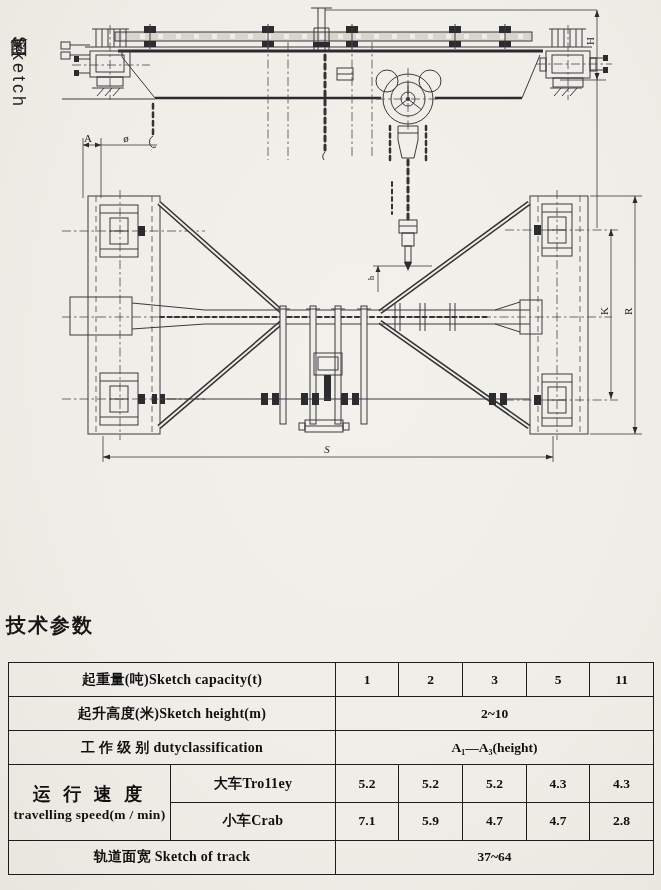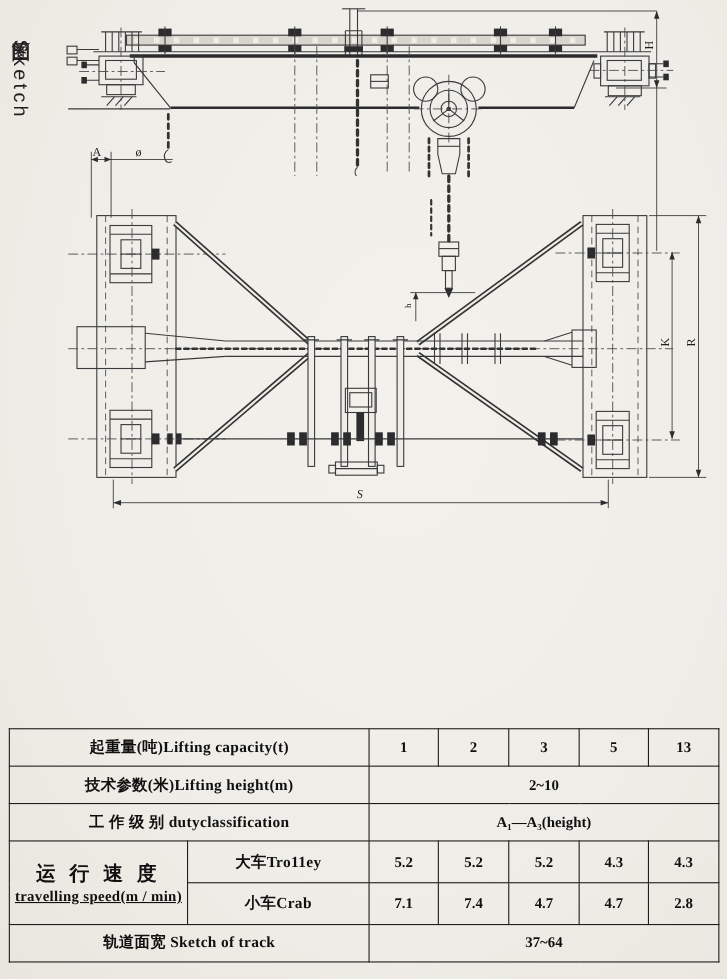--- a/index.html
+++ b/index.html
@@ -23,21 +23,21 @@
     position:absolute;left:8px;top:662px;width:645px;height:213px;
     border-collapse:collapse;table-layout:fixed;
     font-family:"Liberation Serif","DejaVu Serif",serif;font-weight:bold;
     font-size:14px;color:#101010;
   }
   table.techdata td{
     border:1.6px solid #1d1d1d;text-align:center;vertical-align:middle;padding:0;
   }
   td.lbl{letter-spacing:.3px;}
   .speed-cn{letter-spacing:4px;font-size:18px;display:block;}
-  .speed-en{font-size:13.5px;display:block;margin-top:1px;text-decoration:underline;}
+  .speed-en{font-size:13.5px;display:block;margin-top:1px;}
   .val{font-size:13.5px;}
   
   .ln{stroke:#3a3a3c;fill:none;stroke-width:1;}
   .thk{stroke:#2b2b2d;fill:none;}
   .cl{stroke:#4a4a4c;fill:none;stroke-width:.8;stroke-dasharray:9 3 2.5 3;}
   .dash{stroke:#4a4a4c;fill:none;stroke-width:.8;stroke-dasharray:6 4;}
   .dimln{stroke:#3a3a3c;fill:none;stroke-width:.8;}
   .chain{stroke:#333;fill:none;stroke-linecap:round;}
   .dk{fill:#2c2c2e;stroke:none;}
   .paper{fill:#efede7;}
@@ -294,43 +294,44 @@
     <g>
       <path class="dimln" d="M590 196 H642 M590 434 H642 M635 196 V434"></path>
       <path class="dk" d="M635 196 L632.5 203 L637.5 203 Z"></path>
       <path class="dk" d="M635 434 L632.5 427 L637.5 427 Z"></path>
       <text class="dim" x="631" y="318" transform="rotate(-90 630 316)">R</text>
     </g>
   </g>
 </svg>
 
 <div class="heading">
+  <span class="cn">技术参数</span>
 </div>
 
 <table class="techdata">
   <colgroup>
     <col style="width:162px">
       <col style="width:165px">
     <col style="width:63px">
       <col style="width:64px">
       <col style="width:64px">
     <col style="width:63px">
       <col style="width:64px">
   </colgroup>
   <tbody>
     <tr>
-      <td class="lbl" colspan="2">起重量(吨)Lifting capacity(t)</td>
+      <td class="lbl" colspan="2">起重量(吨)Sketch capacity(t)</td>
       <td class="val">1</td>
       <td class="val">2</td>
       <td class="val">3</td>
       <td class="val">5</td>
-      <td class="val">13</td>
-    </tr>
-    <tr>
-      <td class="lbl" colspan="2">技术参数(米)Lifting height(m)</td>
+      <td class="val">11</td>
+    </tr>
+    <tr>
+      <td class="lbl" colspan="2">起升高度(米)Sketch height(m)</td>
       <td class="val" colspan="5">2~10</td>
     </tr>
     <tr>
       <td class="lbl" colspan="2">工 作 级 别  dutyclassification</td>
       <td class="val" colspan="5">A₁—A₃(height)</td>
     </tr>
     <tr>
       <td class="lbl" rowspan="2">
         <span class="speed-cn">运 行 速 度</span>
         <span class="speed-en">travelling speed(m / min)</span>
@@ -338,21 +339,21 @@
       <td class="lbl">大车Tro11ey</td>
       <td class="val">5.2</td>
       <td class="val">5.2</td>
       <td class="val">5.2</td>
       <td class="val">4.3</td>
       <td class="val">4.3</td>
     </tr>
     <tr>
       <td class="lbl">小车Crab</td>
       <td class="val">7.1</td>
-      <td class="val">7.4</td>
+      <td class="val">5.9</td>
       <td class="val">4.7</td>
       <td class="val">4.7</td>
       <td class="val">2.8</td>
     </tr>
     <tr>
       <td class="lbl" colspan="2">轨道面宽 Sketch of track</td>
       <td class="val" colspan="5">37~64</td>
     </tr>
   </tbody>
 </table>

